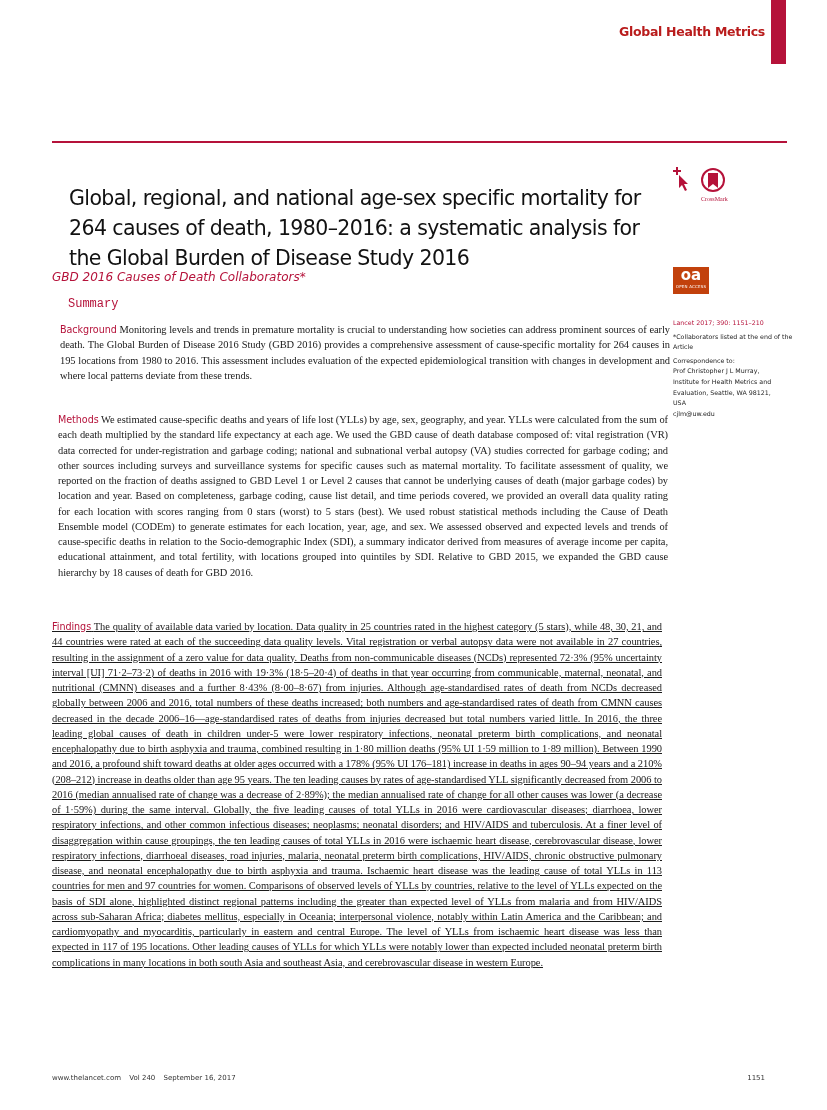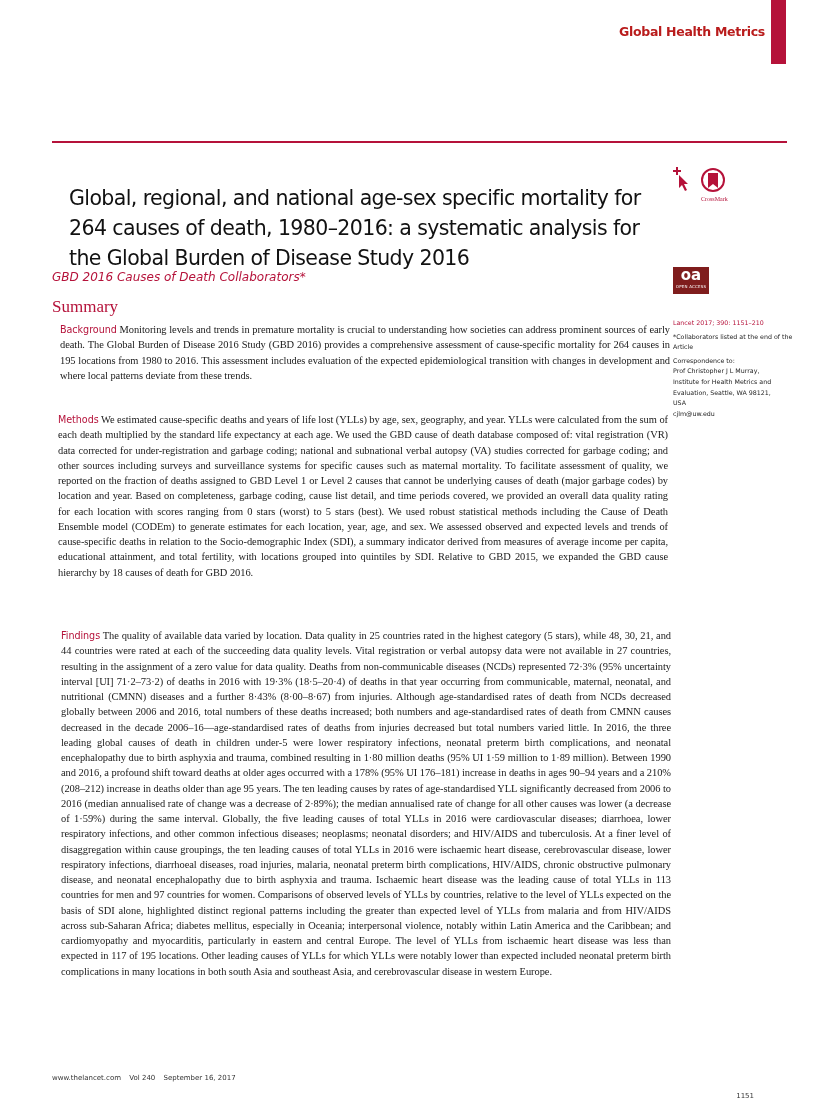--- a/index.html
+++ b/index.html
@@ -28,54 +28,54 @@
   .authors {
     position: absolute; left: 52px; top: 270px;
     font-family: "DejaVu Sans", sans-serif; font-size: 12px; font-style: italic;
     color: #b5123a;
   }
   .crossmark {
     position: absolute; left: 671px; top: 166px; width: 60px; height: 40px;
   }
   .oa-badge {
     position: absolute; left: 673px; top: 267px; width: 36px; height: 27px;
-    background: #7f1d1d; color: #fff; text-align: center;
+    background: #c2410c; color: #fff; text-align: center;
     font-family: "DejaVu Sans", sans-serif;
   }
   .oa-badge .oa { font-size: 15px; font-weight: bold; line-height: 17px; display:block; }
   .oa-badge .oa-sub { font-size: 4px; line-height: 6px; display:block; letter-spacing: 0.2px; }
   .sidebar {
     position: absolute; left: 673px; top: 318px; width: 120px;
     font-family: "DejaVu Sans", sans-serif; font-size: 6.3px; line-height: 10.6px; color: #222;
   }
   .sidebar .citation { color: #b5123a; margin-bottom: 3px; }
   .sidebar .para { margin-bottom: 3px; }
   .summary-heading {
-    position: absolute; left: 52px; top: 297px;
-    font-family: Liberation Serif, serif; font-size: 17px; color: #b5123a;
+    position: absolute; left: 68px; top: 297px;
+    font-family: Liberation Mono, monospace; font-size: 12px; color: #b5123a;
   }
   .abstract {
     position: absolute; left: 52px; width: 610px;
     font-size: 10.45px; line-height: 15.25px; text-align: justify; color: #1a1a1a;
     letter-spacing: -0.05px;
   }
   .abstract .label {
     font-family: "DejaVu Sans", sans-serif; color: #b5123a; font-size: 9.6px;
   }
   #bg { top: 314px; }
   #methods { top: 406px; }
   #findings { top: 619px; }
   .footer-left {
     position: absolute; left: 52px; top: 1074px;
     font-family: "DejaVu Sans", sans-serif; font-size: 7px; color: #333;
   }
   .footer-left span { margin-right: 6px; margin-top: 32px; }
   .footer-right {
-    position: absolute; right: 73px; top: 1074px;
-    font-family: "DejaVu Sans", sans-serif; font-size: 7px; color: #333; margin-top: 18px;
+    position: absolute; right: 62px; top: 1074px;
+    font-family: "DejaVu Sans", sans-serif; font-size: 7px; color: #333;
   }
 </style>
 </head>
 <body>
 
 <div class="journal-tab"></div>
 <div class="section-label">Global Health Metrics</div>
 <div class="top-rule"></div>
 
 <h1 class="title" style="margin:17px;font-weight:normal;">Global, regional, and national age-sex specific mortality for 264 causes of death, 1980–2016: a systematic analysis for the Global Burden of Disease Study 2016</h1>
@@ -114,21 +114,21 @@
 <p class="abstract" id="bg" style="margin:8px;">
   <span class="label">Background</span>
   <span>Monitoring levels and trends in premature mortality is crucial to understanding how societies can address prominent sources of early death. The Global Burden of Disease 2016 Study (GBD 2016) provides a comprehensive assessment of cause-specific mortality for 264 causes in 195 locations from 1980 to 2016. This assessment includes evaluation of the expected epidemiological transition with changes in development and where local patterns deviate from these trends.</span>
 </p>
 
 <p class="abstract" id="methods" style="margin:6px;">
   <span class="label">Methods</span>
   <span>We estimated cause-specific deaths and years of life lost (YLLs) by age, sex, geography, and year. YLLs were calculated from the sum of each death multiplied by the standard life expectancy at each age. We used the GBD cause of death database composed of: vital registration (VR) data corrected for under-registration and garbage coding; national and subnational verbal autopsy (VA) studies corrected for garbage coding; and other sources including surveys and surveillance systems for specific causes such as maternal mortality. To facilitate assessment of quality, we reported on the fraction of deaths assigned to GBD Level 1 or Level 2 causes that cannot be underlying causes of death (major garbage codes) by location and year. Based on completeness, garbage coding, cause list detail, and time periods covered, we provided an overall data quality rating for each location with scores ranging from 0 stars (worst) to 5 stars (best). We used robust statistical methods including the Cause of Death Ensemble model (CODEm) to generate estimates for each location, year, age, and sex. We assessed observed and expected levels and trends of cause-specific deaths in relation to the Socio-demographic Index (SDI), a summary indicator derived from measures of average income per capita, educational attainment, and total fertility, with locations grouped into quintiles by SDI. Relative to GBD 2015, we expanded the GBD cause hierarchy by 18 causes of death for GBD 2016.</span>
 </p>
 
-<p class="abstract" id="findings" style="margin:9px;">
+<p class="abstract" id="findings" style="margin:0;text-decoration:underline;">
   <span class="label">Findings</span>
   <span>The quality of available data varied by location. Data quality in 25 countries rated in the highest category (5 stars), while 48, 30, 21, and 44 countries were rated at each of the succeeding data quality levels. Vital registration or verbal autopsy data were not available in 27 countries, resulting in the assignment of a zero value for data quality. Deaths from non-communicable diseases (NCDs) represented 72·3% (95% uncertainty interval [UI] 71·2–73·2) of deaths in 2016 with 19·3% (18·5–20·4) of deaths in that year occurring from communicable, maternal, neonatal, and nutritional (CMNN) diseases and a further 8·43% (8·00–8·67) from injuries. Although age-standardised rates of death from NCDs decreased globally between 2006 and 2016, total numbers of these deaths increased; both numbers and age-standardised rates of death from CMNN causes decreased in the decade 2006–16—age-standardised rates of deaths from injuries decreased but total numbers varied little. In 2016, the three leading global causes of death in children under-5 were lower respiratory infections, neonatal preterm birth complications, and neonatal encephalopathy due to birth asphyxia and trauma, combined resulting in 1·80 million deaths (95% UI 1·59 million to 1·89 million). Between 1990 and 2016, a profound shift toward deaths at older ages occurred with a 178% (95% UI 176–181) increase in deaths in ages 90–94 years and a 210% (208–212) increase in deaths older than age 95 years. The ten leading causes by rates of age-standardised YLL significantly decreased from 2006 to 2016 (median annualised rate of change was a decrease of 2·89%); the median annualised rate of change for all other causes was lower (a decrease of 1·59%) during the same interval. Globally, the five leading causes of total YLLs in 2016 were cardiovascular diseases; diarrhoea, lower respiratory infections, and other common infectious diseases; neoplasms; neonatal disorders; and HIV/AIDS and tuberculosis. At a finer level of disaggregation within cause groupings, the ten leading causes of total YLLs in 2016 were ischaemic heart disease, cerebrovascular disease, lower respiratory infections, diarrhoeal diseases, road injuries, malaria, neonatal preterm birth complications, HIV/AIDS, chronic obstructive pulmonary disease, and neonatal encephalopathy due to birth asphyxia and trauma. Ischaemic heart disease was the leading cause of total YLLs in 113 countries for men and 97 countries for women. Comparisons of observed levels of YLLs by countries, relative to the level of YLLs expected on the basis of SDI alone, highlighted distinct regional patterns including the greater than expected level of YLLs from malaria and from HIV/AIDS across sub-Saharan Africa; diabetes mellitus, especially in Oceania; interpersonal violence, notably within Latin America and the Caribbean; and cardiomyopathy and myocarditis, particularly in eastern and central Europe. The level of YLLs from ischaemic heart disease was less than expected in 117 of 195 locations. Other leading causes of YLLs for which YLLs were notably lower than expected included neonatal preterm birth complications in many locations in both south Asia and southeast Asia, and cerebrovascular disease in western Europe.</span>
 </p>
 
 <div class="footer-left">
   <span>www.thelancet.com</span>
   <span>Vol 240</span>
   <span>September 16, 2017</span>
 </div>
 <div class="footer-right">1151</div>

